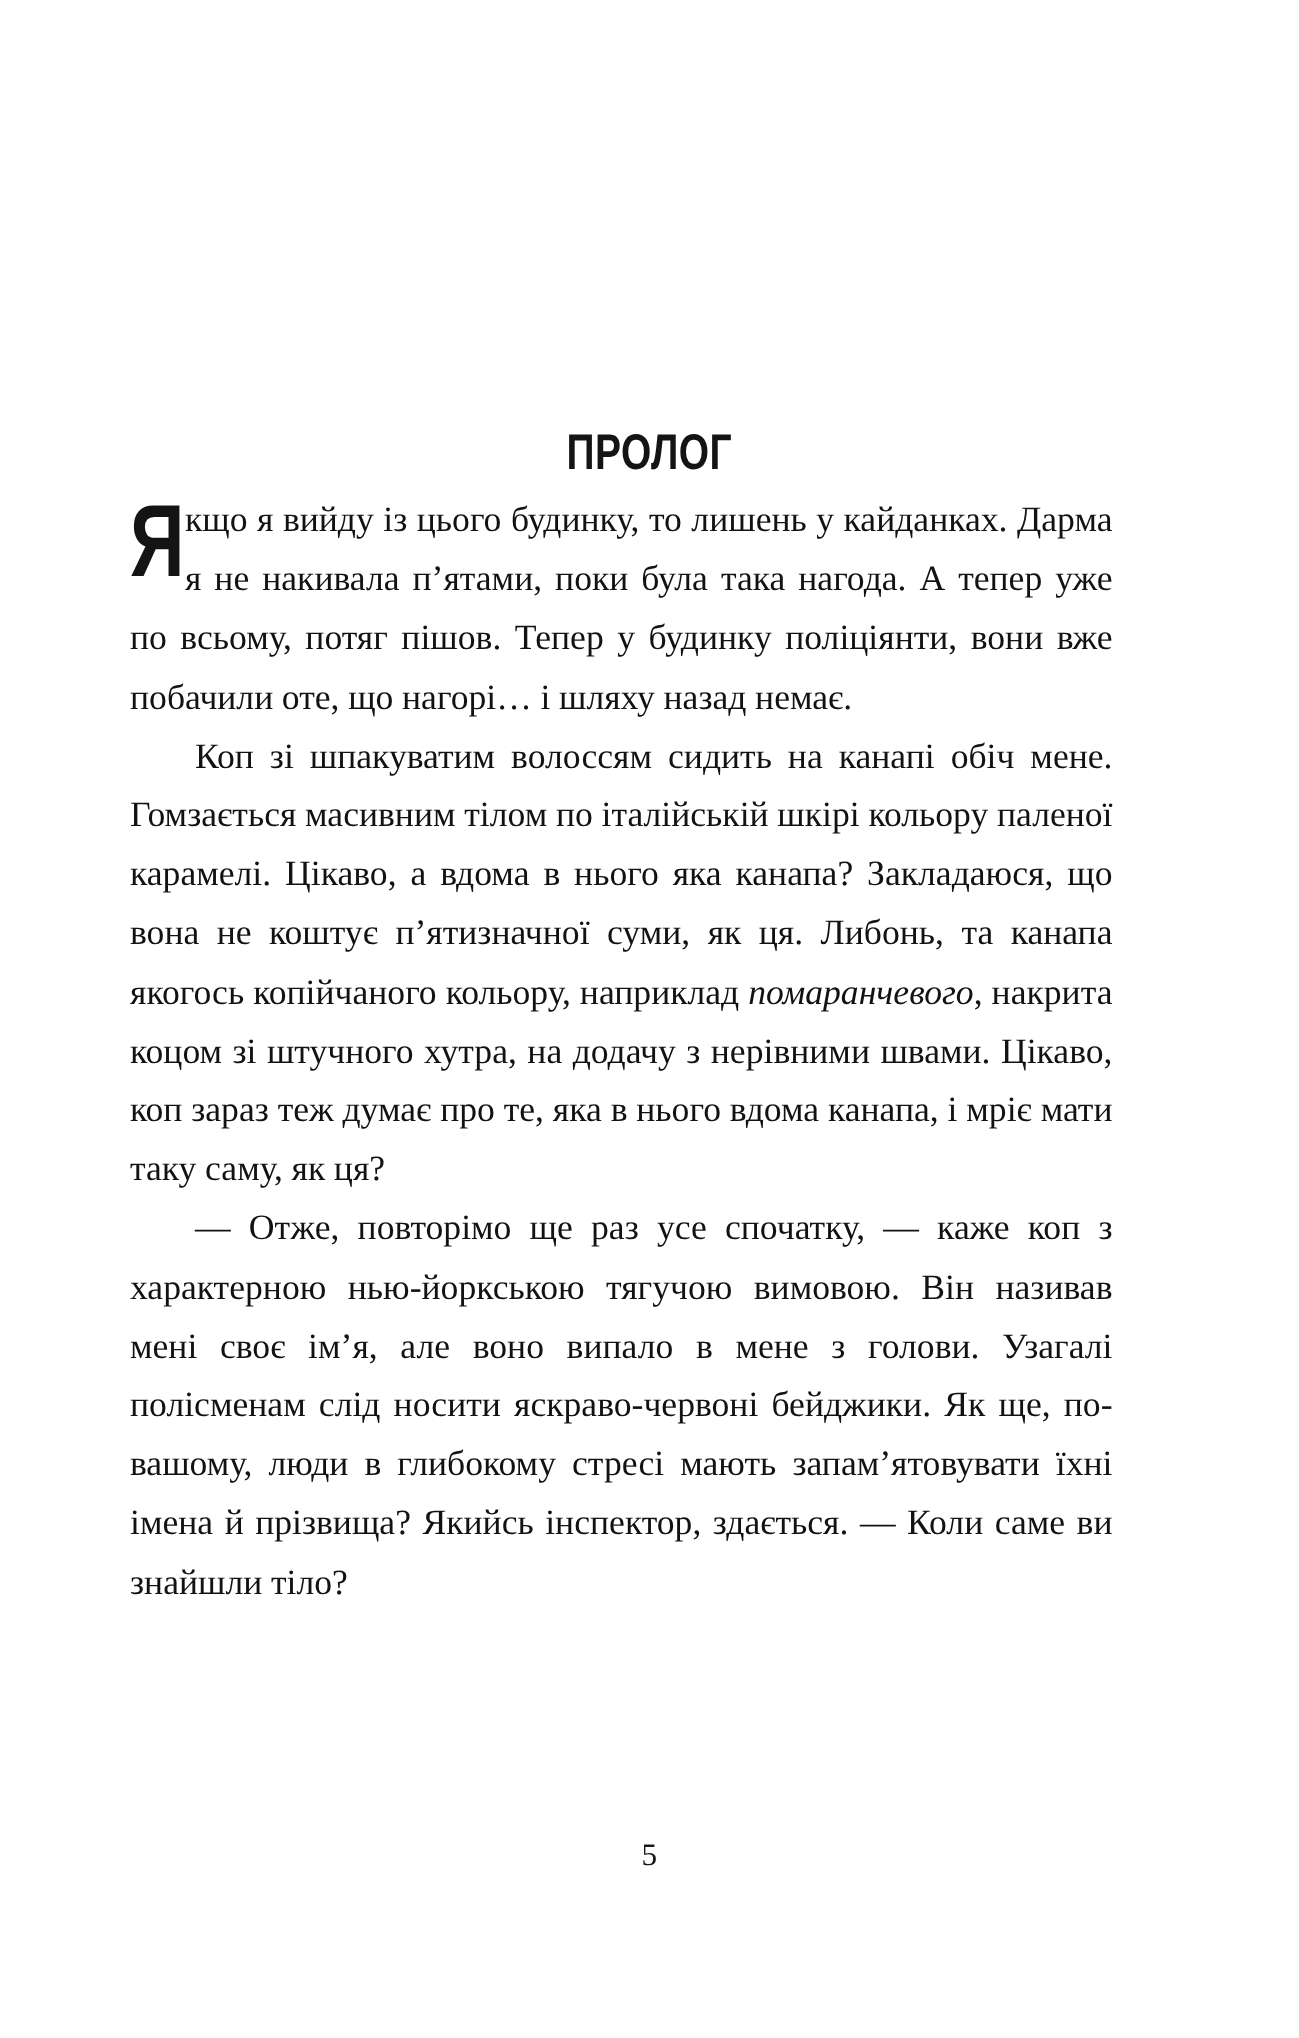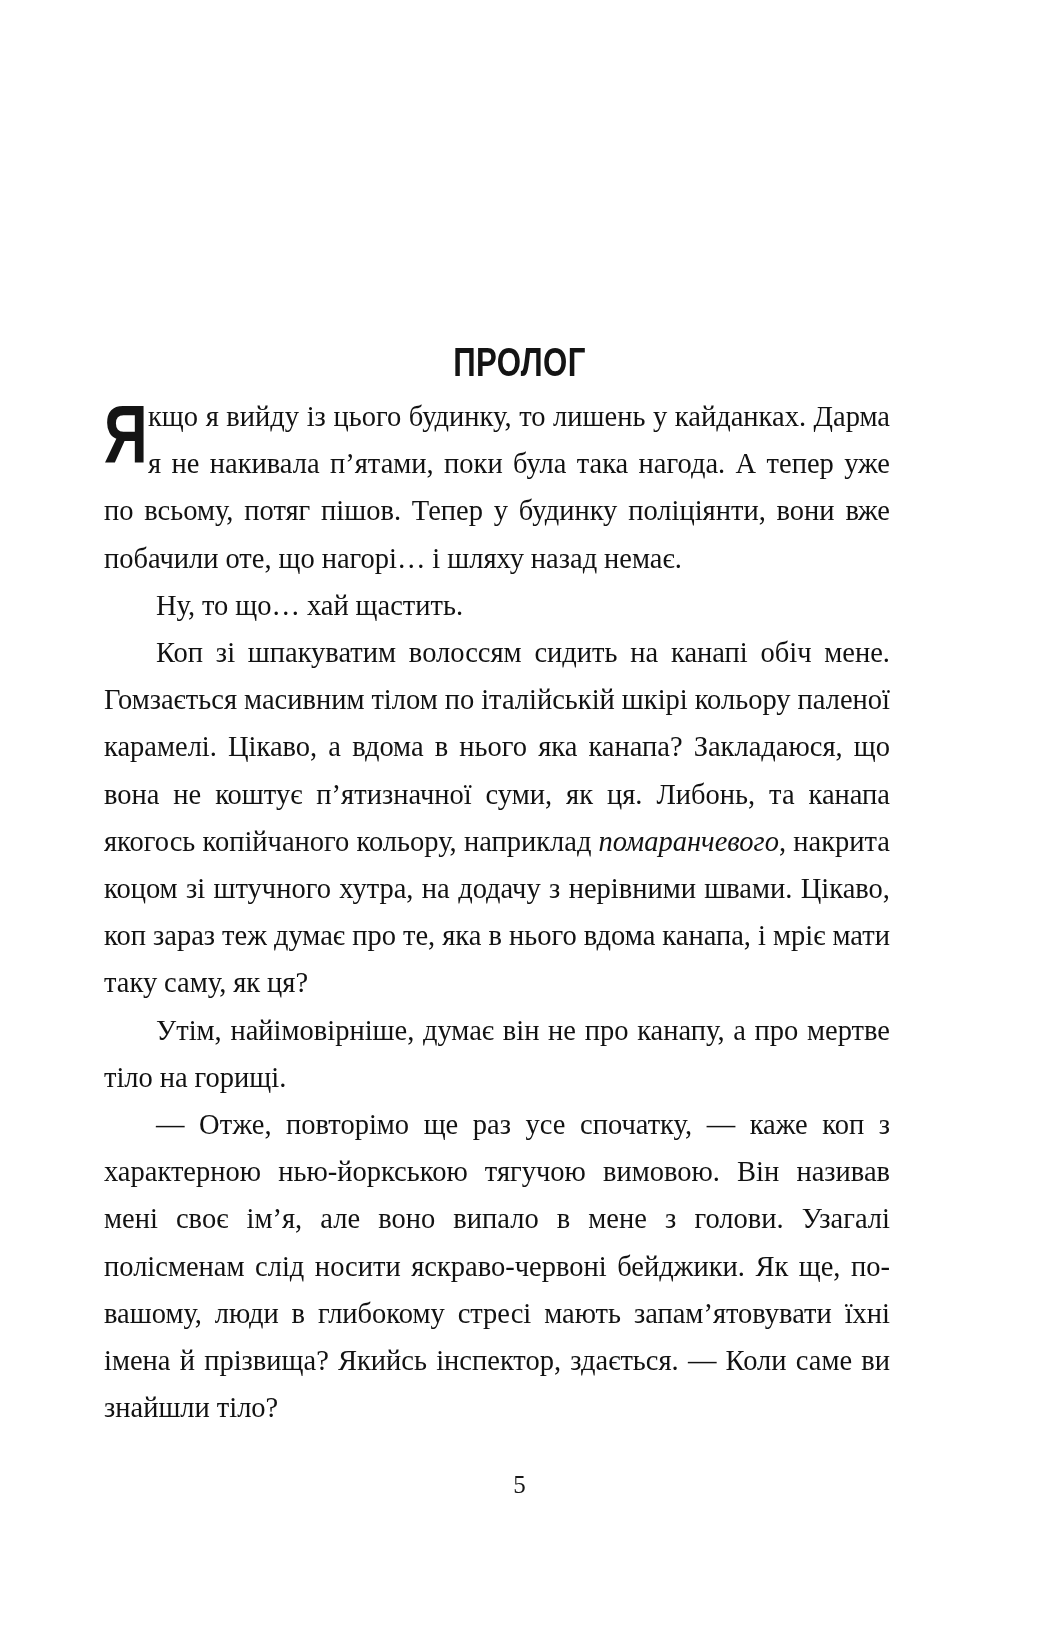--- a/index.html
+++ b/index.html
@@ -103,25 +103,23 @@
 
 <div class="page">
 
   <h1 class="chapter-title">ПРОЛОГ</h1>
 
   <div class="body-block">
 
     <p class="para first"><span class="dropcap">Я</span><span>кщо я вийду із цього будинку, то лишень у кайданках. Дарма я не накивала п’ятами, поки була така нагода. А тепер уже по всьому, потяг пішов. Тепер у будинку поліціянти, вони вже побачили оте, що нагорі… і шляху назад немає.</span></p>
 
 
-    <p class="para">Ну, то що… хай щастить.</p>
 
     <p class="para"><span>Коп зі шпакуватим волоссям сидить на канапі обіч мене. Гомзається масивним тілом по італійській шкірі кольору паленої карамелі. Цікаво, а вдома в нього яка канапа? Закладаюся, що вона не коштує п’ятизначної суми, як ця. Либонь, та канапа якогось копійчаного кольору, наприклад </span><em class="it">помаранчевого</em><span>, накрита коцом зі штучного хутра, на додачу з нерівними швами. Цікаво, коп зараз теж думає про те, яка в нього вдома канапа, і мріє мати таку саму, як ця?</span></p>
 
-    <p class="para">Утім, найімовірніше, думає він не про канапу, а про мертве тіло на горищі.</p>
 
     <p class="para">— Отже, повторімо ще раз усе спочатку, — каже коп з характерною нью-йоркською тягучою вимовою. Він називав мені своє ім’я, але воно випало в мене з голови. Узагалі полісменам слід носити яскраво-червоні бейджики. Як ще, по-вашому, люди в глибокому стресі мають запам’ятовувати їхні імена й прізвища? Якийсь інспектор, здається. — Коли саме ви знайшли тіло?</p>
 
   </div>
 
   <div class="folio">5</div>
 
 </div>
 
 </body></html>

